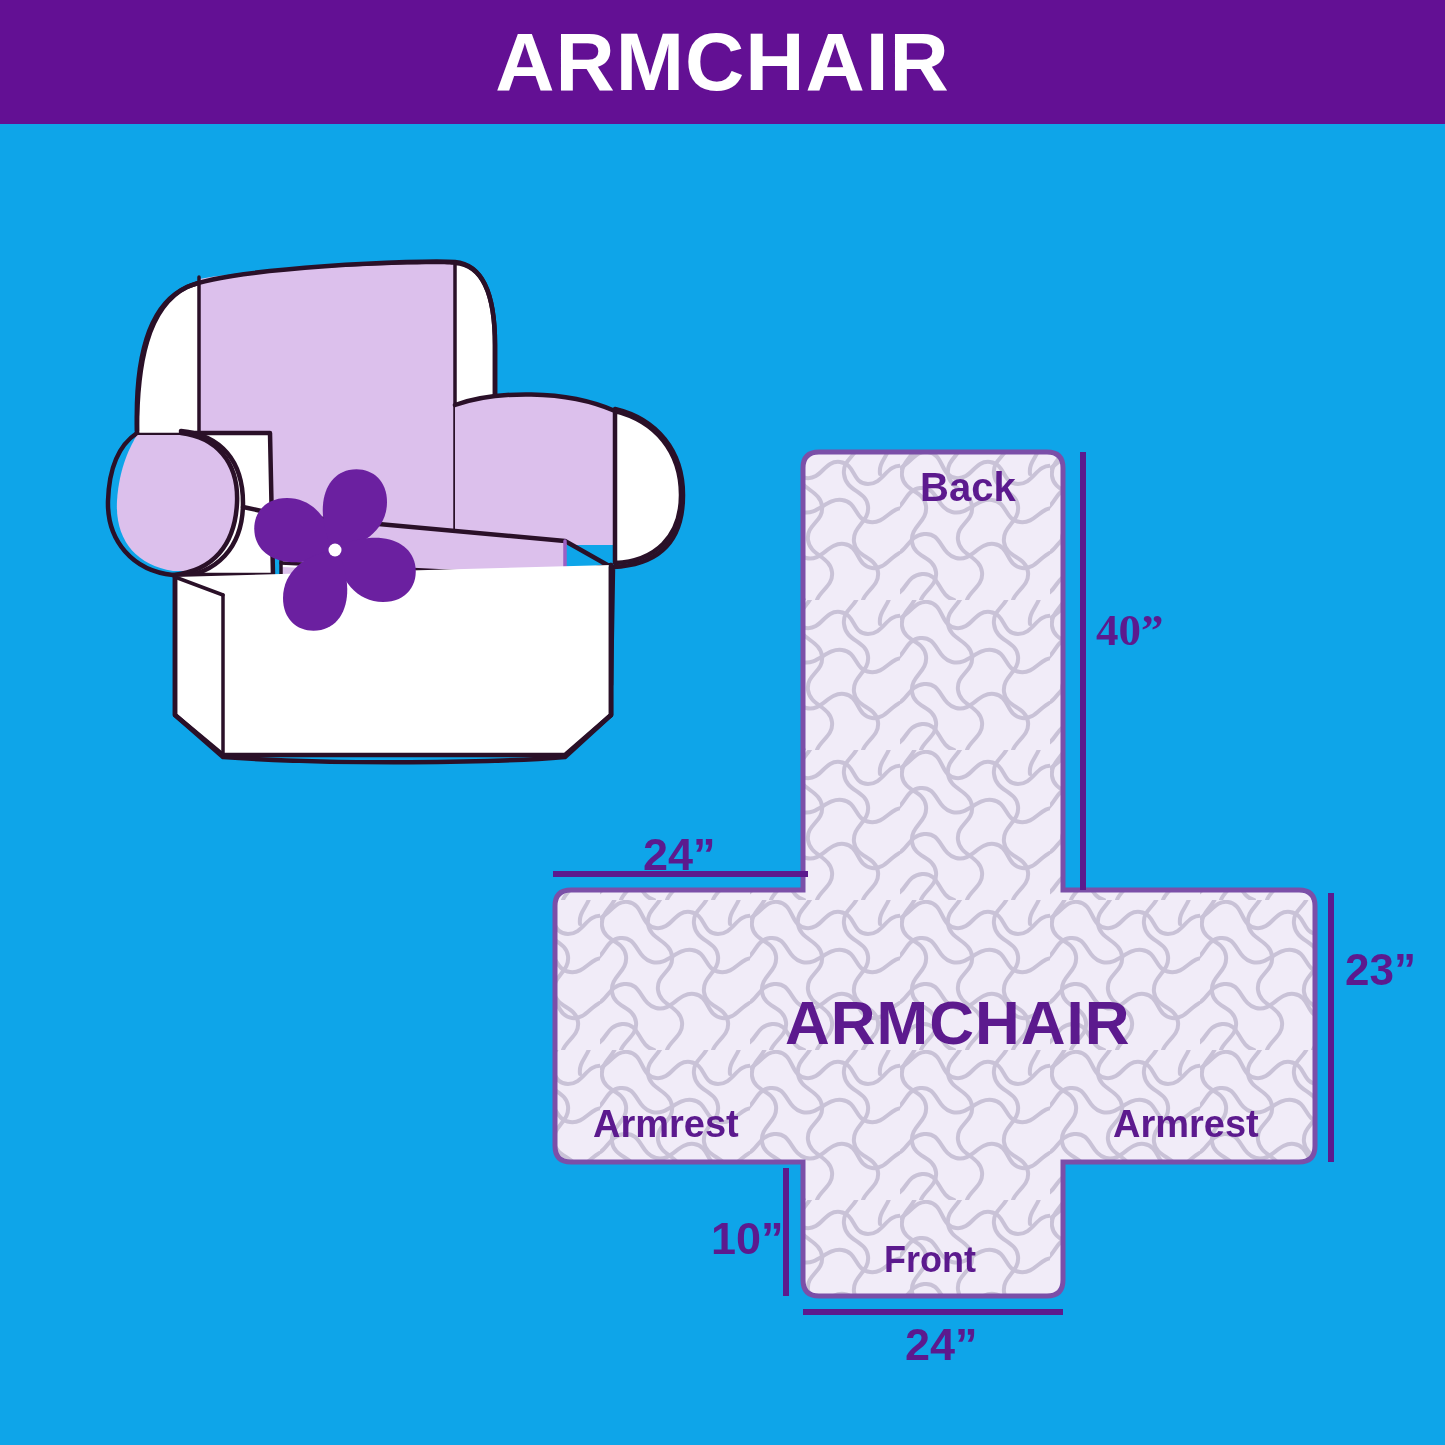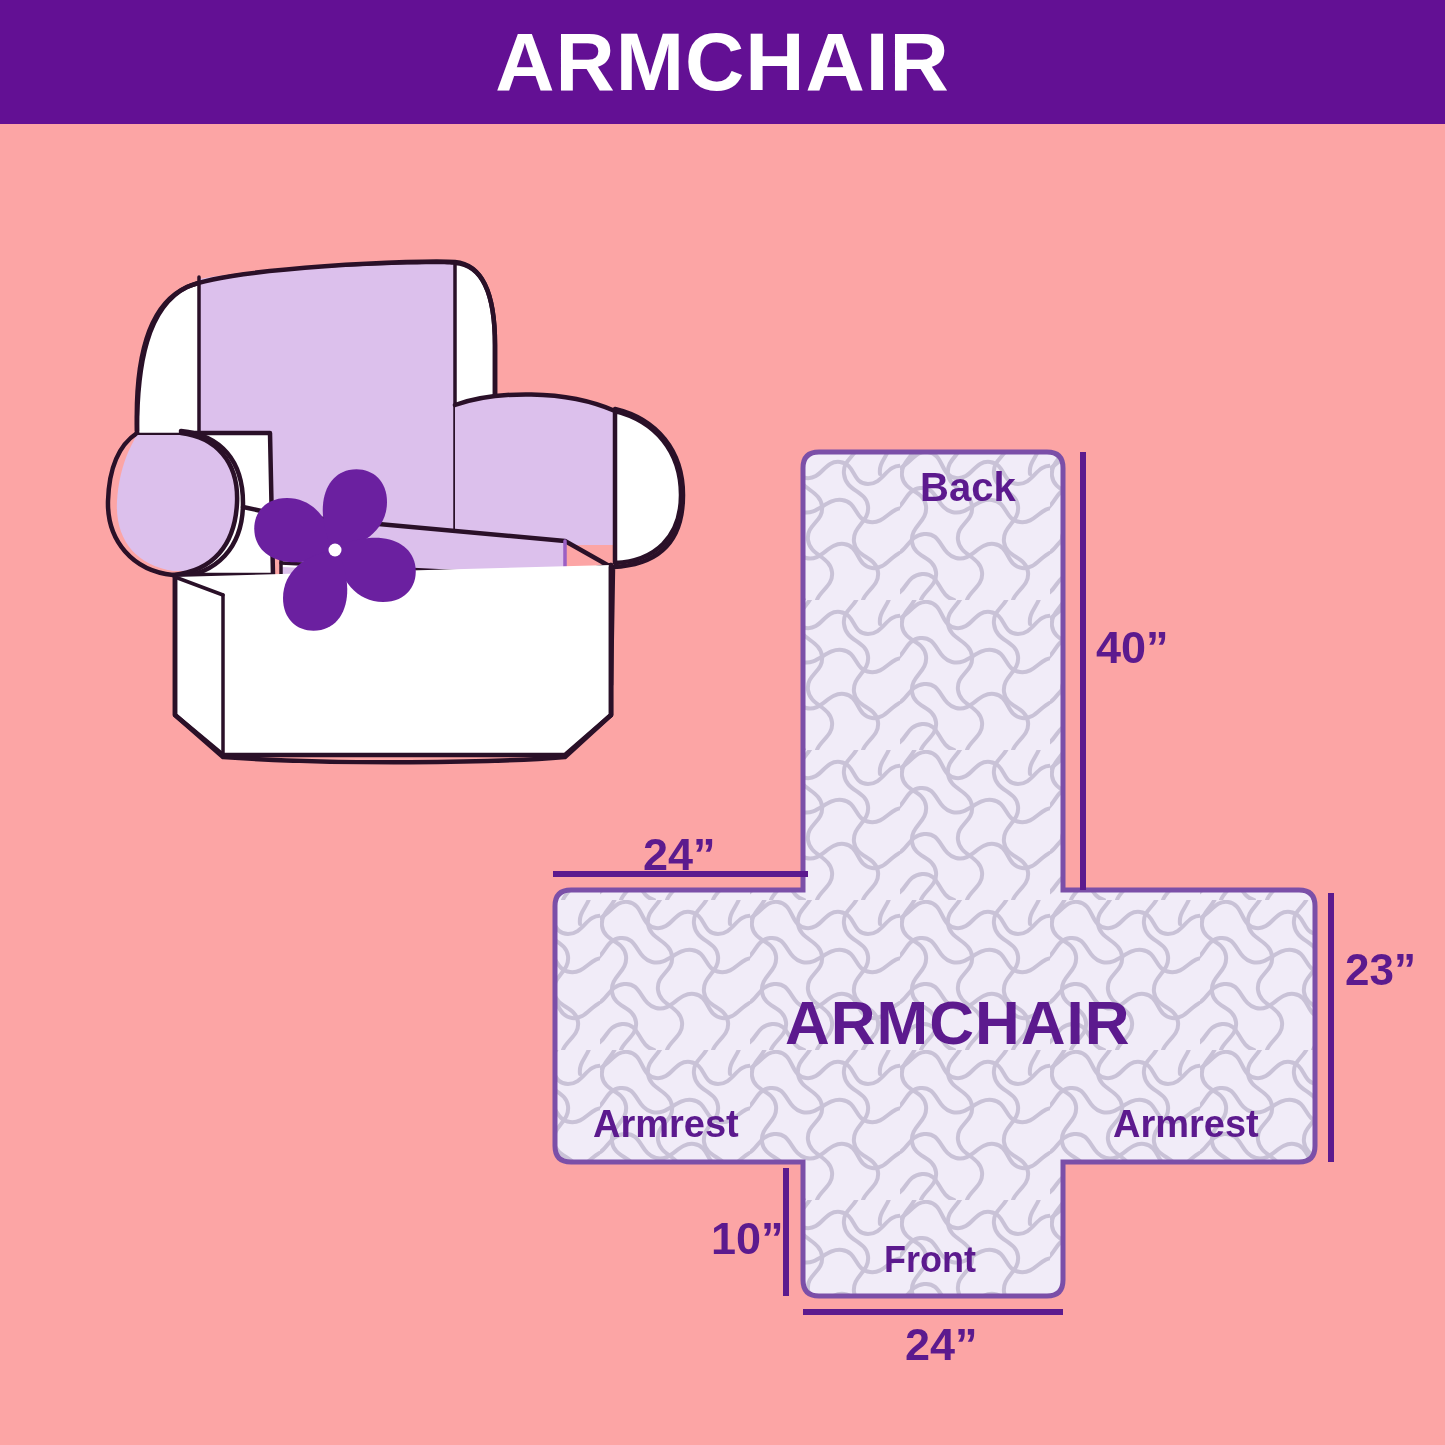--- a/index.html
+++ b/index.html
@@ -3,21 +3,21 @@
 <meta charset="utf-8">
 <style>
   html,body{margin:0;padding:0;}
   body{
     width:1445px;height:1445px;
     background:#ffffff;
     font-family:"Liberation Sans", sans-serif;
     overflow:hidden;
     position:relative;
   }
-  #page{position:relative;width:1445px;height:1445px;overflow:hidden;background:#fca5a5;}
+  #page{position:relative;width:1445px;height:1445px;overflow:hidden;background:#0ea5e9;}
 
   
   .banner{
     position:absolute;left:0;top:0;width:1445px;height:124px;
     background:#631094;
     display:flex;align-items:center;justify-content:center;
   }
   .banner-title{
     color:#ffffff;
     font-size:82px;
@@ -34,21 +34,21 @@
   .diagram{position:absolute;left:0;top:0;width:1445px;height:1445px;}
 
   .dim-label{
     position:absolute;
     color:#5C1A8E;
     font-weight:bold;
     font-family:"Liberation Sans", sans-serif;
     white-space:nowrap;
     line-height:1;
   }
-  .lbl-40{font-size:45px;left:1096px;top:625px;}
+  .lbl-40{font-size:45px;left:1096px;top:608px;font-family:Liberation Serif, serif;}
   .lbl-23{font-size:44px;left:1345px;top:948px;}
   .lbl-24top{font-size:45px;left:643px;top:832px;}
   .lbl-24bot{font-size:45px;left:905px;top:1322px;}
   .lbl-13{font-size:45px;left:711px;top:1216px;}
 
   .panel-label{
     position:absolute;
     color:#5C1A8E;
     font-weight:bold;
     font-family:"Liberation Sans", sans-serif;

